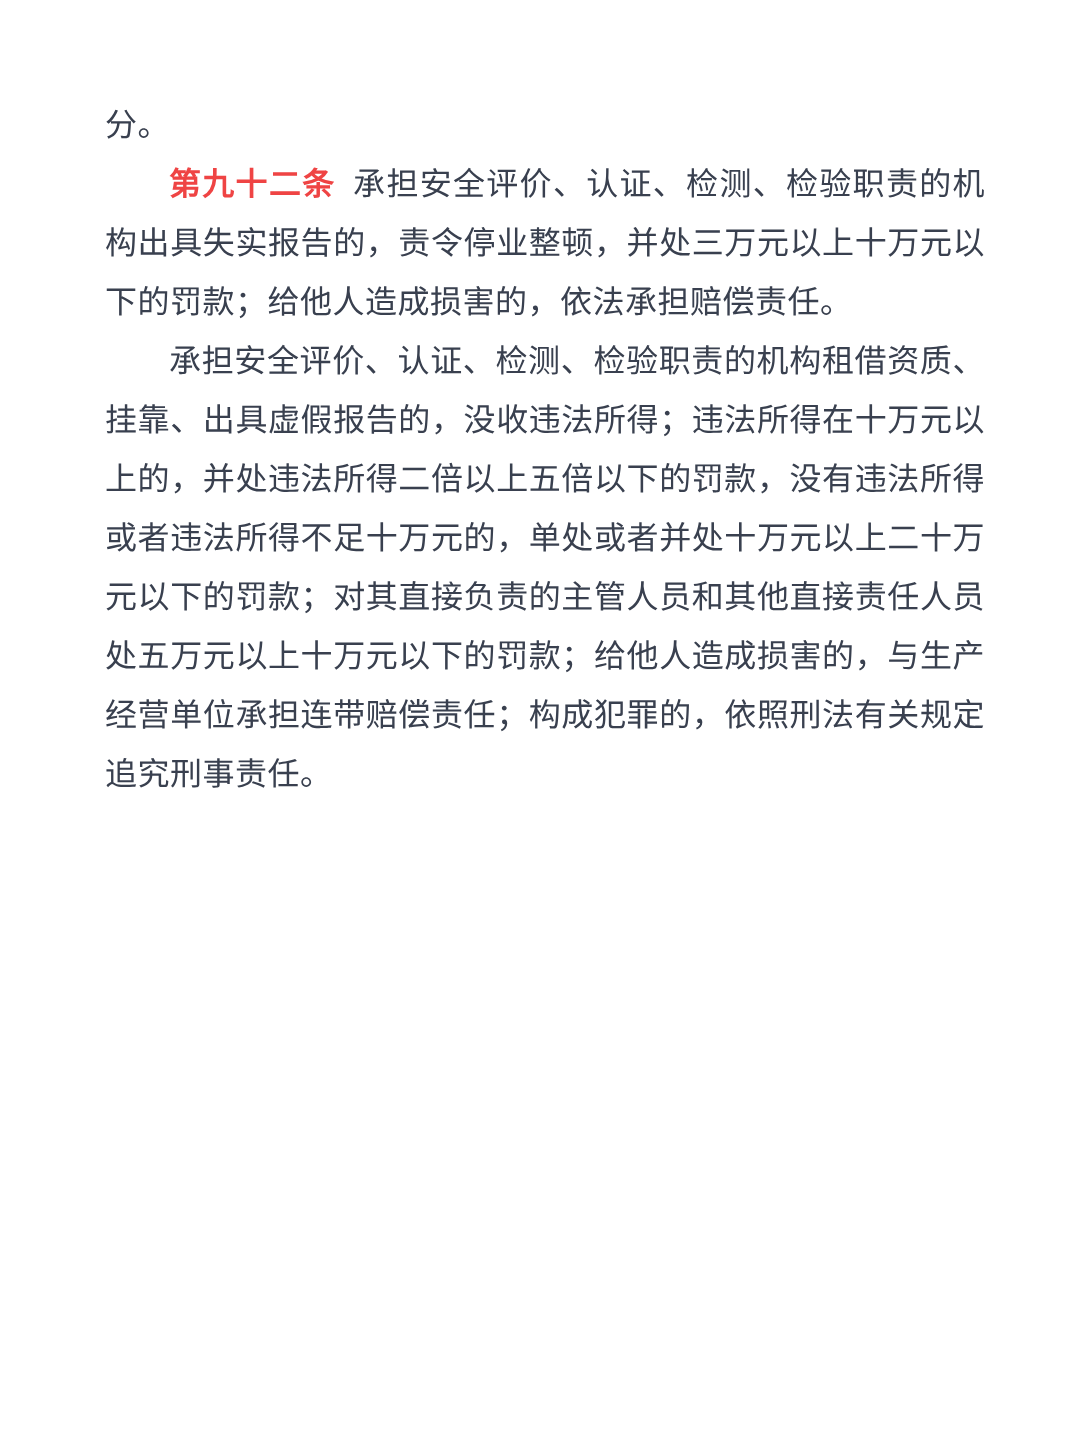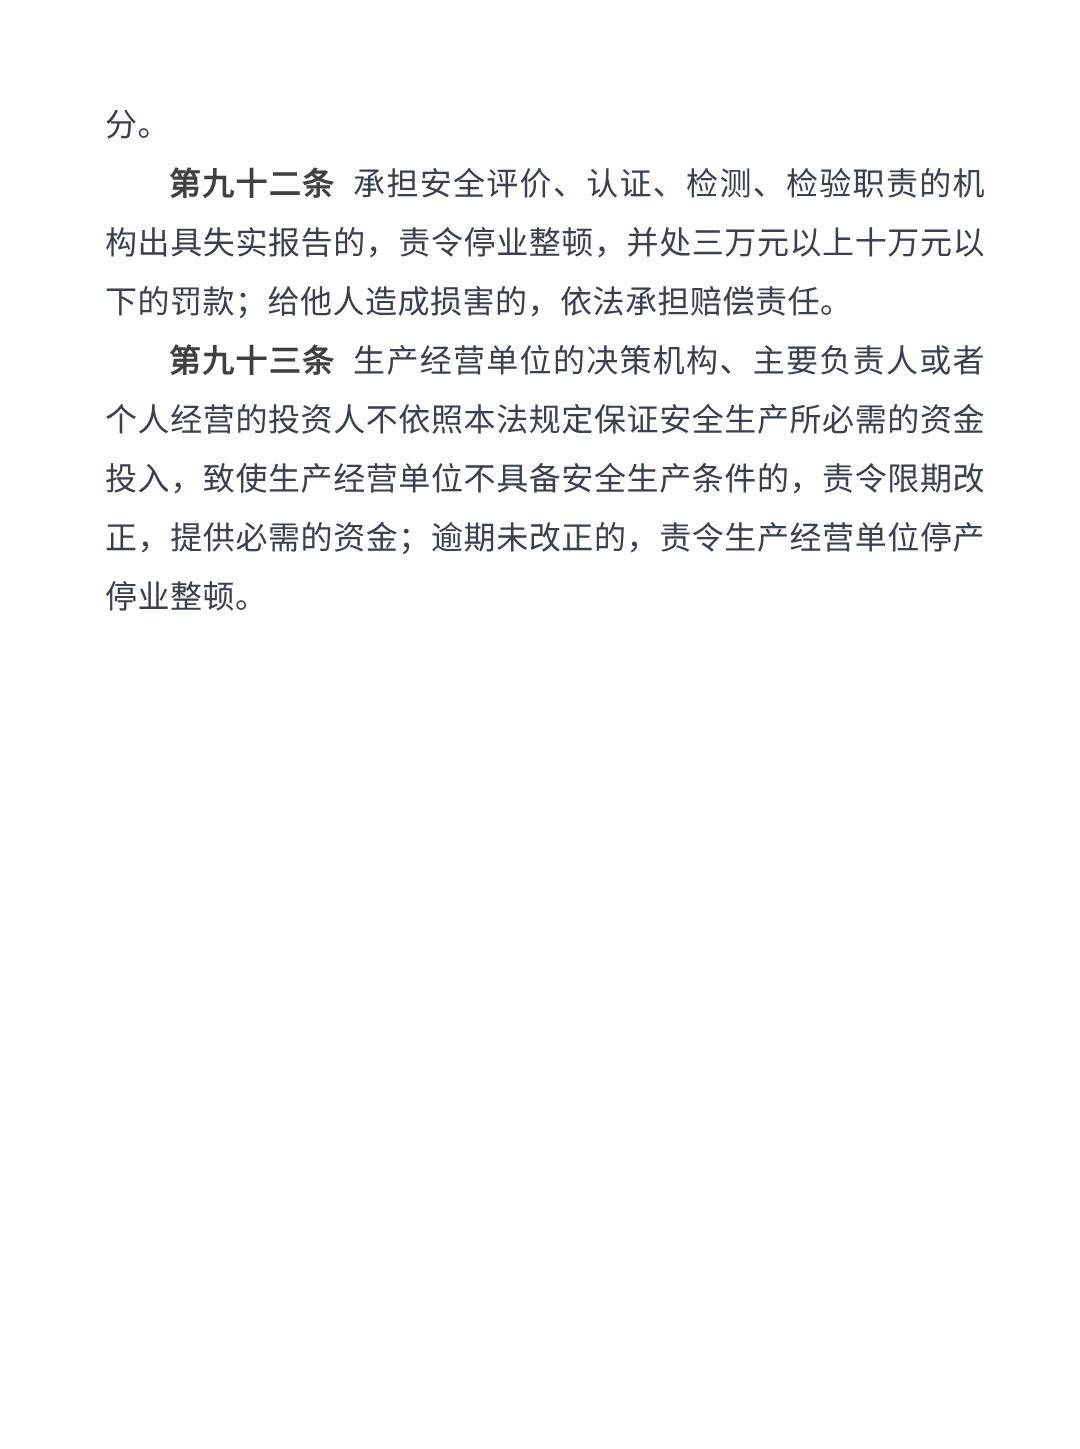--- a/index.html
+++ b/index.html
@@ -26,31 +26,31 @@
     text-justify: inter-character;
     text-indent: 2em;
     letter-spacing: 0.5px;
   }
   .para.no-indent {
     text-indent: 0;
   }
   .article-label {
     font-family: "Liberation Sans", "DejaVu Sans", sans-serif;
     font-weight: 700;
-    color: #404040;
+    color: #ef4444;
     margin-right: 0.55em;
   }
 </style>
 </head>
 <body>
 
 <main class="page">
 
   <p class="para no-indent"><span>分。</span></p>
 
   <p class="para"><span class="article-label">第九十二条</span><span>承担安全评价、认证、检测、检验职责的机构出具失实报告的，责令停业整顿，并处三万元以上十万元以下的罚款；给他人造成损害的，依法承担赔偿责任。</span></p>
 
+  <p class="para"><span>承担安全评价、认证、检测、检验职责的机构租借资质、挂靠、出具虚假报告的，没收违法所得；违法所得在十万元以上的，并处违法所得二倍以上五倍以下的罚款，没有违法所得或者违法所得不足十万元的，单处或者并处十万元以上二十万元以下的罚款；对其直接负责的主管人员和其他直接责任人员处五万元以上十万元以下的罚款；给他人造成损害的，与生产经营单位承担连带赔偿责任；构成犯罪的，依照刑法有关规定追究刑事责任。</span></p>
 
 
-  <p class="para"><span class="article-label">第九十三条</span><span>生产经营单位的决策机构、主要负责人或者个人经营的投资人不依照本法规定保证安全生产所必需的资金投入，致使生产经营单位不具备安全生产条件的，责令限期改正，提供必需的资金；逾期未改正的，责令生产经营单位停产停业整顿。</span></p>
 
 
 </main>
 
 </body></html>

